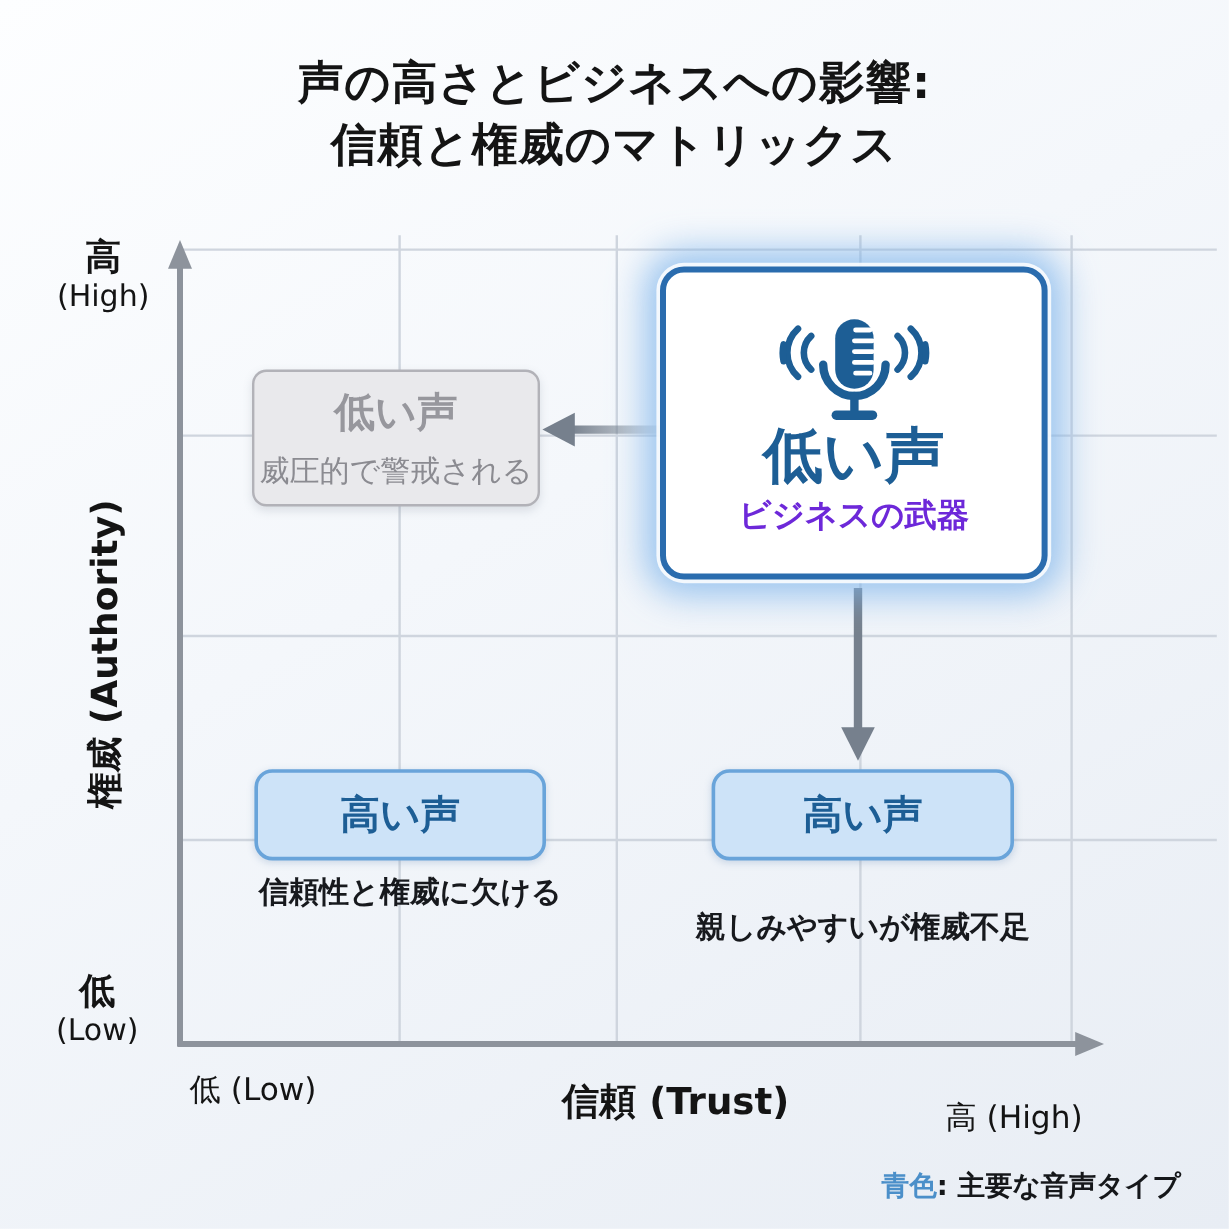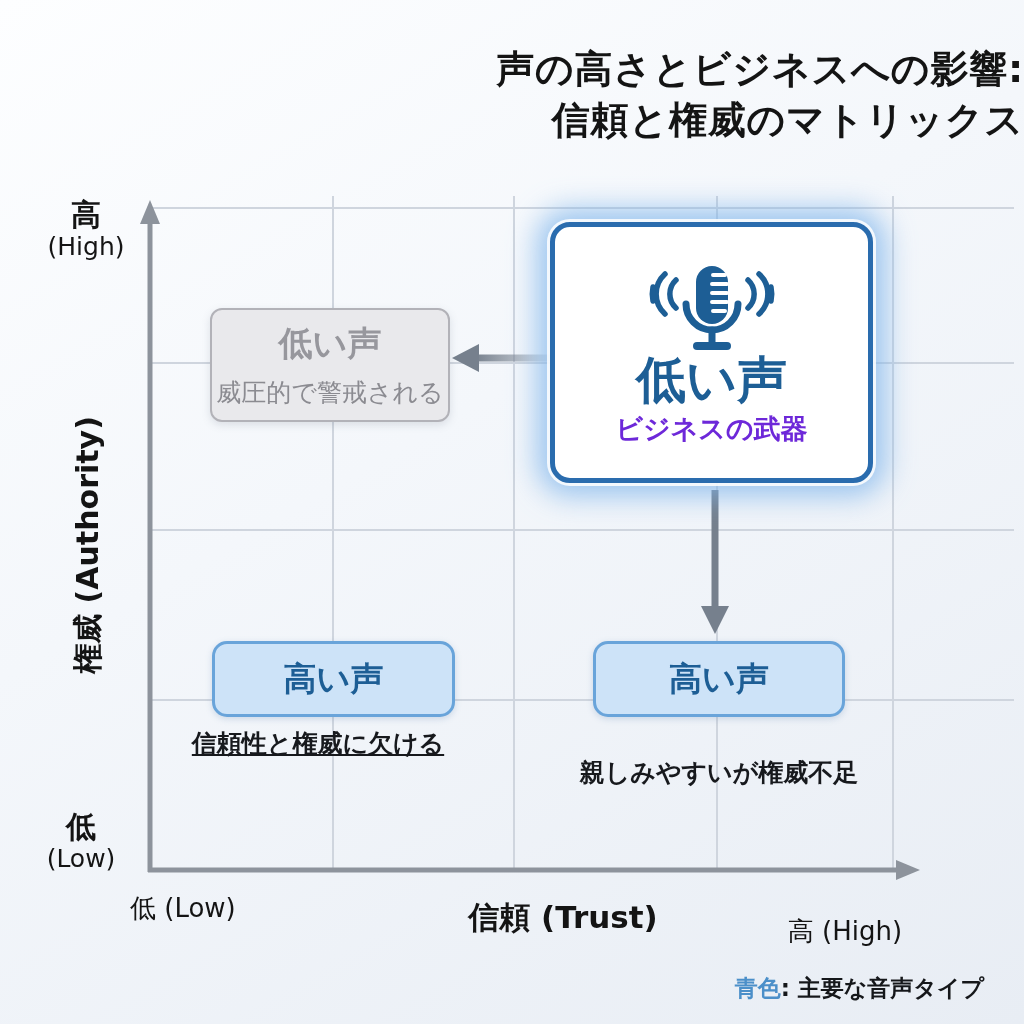--- a/index.html
+++ b/index.html
@@ -23,21 +23,21 @@
     font-family:"DejaVu Sans","Liberation Sans",sans-serif;
     background:linear-gradient(150deg,#fdfeff 0%,#f4f7fb 42%,#e8edf4 100%);
     position:relative;
     color:var(--ink);
   }
   .abs{position:absolute;}
 
   
   .title{
     top:44px;left:0;width:1024px;
-    text-align:right;
+    text-align:center;
     font-size:38px;font-weight:800;line-height:1.34;
     letter-spacing:.02em;color:var(--ink);
   }
 
   
   svg.overlay{top:0;left:0;width:1024px;height:1024px;}
   .gridline{stroke:var(--grid-gray);stroke-width:2;}
   .axis{stroke:var(--axis-gray);stroke-width:5;}
   .axis-head{fill:var(--axis-gray);}
   .conn{stroke:var(--arrow-gray);stroke-width:7;}
@@ -48,21 +48,21 @@
   .ytick .cjk{font-size:30px;font-weight:600;}
   .ytick .en{font-size:25px;font-weight:400;}
   .ytick-high{left:36px;top:198px;}
   .ytick-low{left:31px;top:810px;}
   .y-axis-label{
     left:88px;top:545px;
     transform:translate(-50%,-50%) rotate(-90deg);
     font-size:30px;font-weight:700;white-space:nowrap;
   }
   .xtick{font-size:26px;font-weight:400;white-space:nowrap;}
-  .xtick-low{left:130px;top:891px;}
+  .xtick-low{left:158px;top:891px;}
   .xtick-high{left:845px;top:914px;transform:translateX(-50%);}
   .x-axis-label{
     left:515px;top:897px;transform:translateX(-50%);
     font-size:31px;font-weight:600;white-space:nowrap;margin-left:48px;
   }
 
   
   .qbox{display:flex;flex-direction:column;align-items:center;justify-content:center;text-align:center;}
   .gray-box{
     left:210px;top:308px;width:240px;height:114px;
@@ -97,21 +97,21 @@
     box-shadow:0 2px 6px rgba(90,130,180,.25);
   }
   .blue-box .q-title{font-size:33px;font-weight:800;color:var(--deep-blue);}
   .bl-box{left:212px;top:641px;width:243px;height:76px;}
   .br-box{left:593px;top:641px;width:252px;height:76px;}
 
   .q-caption{
     font-size:25px;font-weight:600;color:#17191d;
     white-space:nowrap;transform:translateX(-50%);
   }
-  .bl-caption{left:318px;top:727px;text-decoration:underline;}
+  .bl-caption{left:342px;top:727px;}
   .br-caption{left:719px;top:756px;}
 
   
   .legend{
     right:40px;top:973px;
     font-size:23px;font-weight:600;white-space:nowrap;color:#15171a;
   }
   .legend .term{color:var(--legend-blue);font-weight:700;}
 </style>
 </head>

